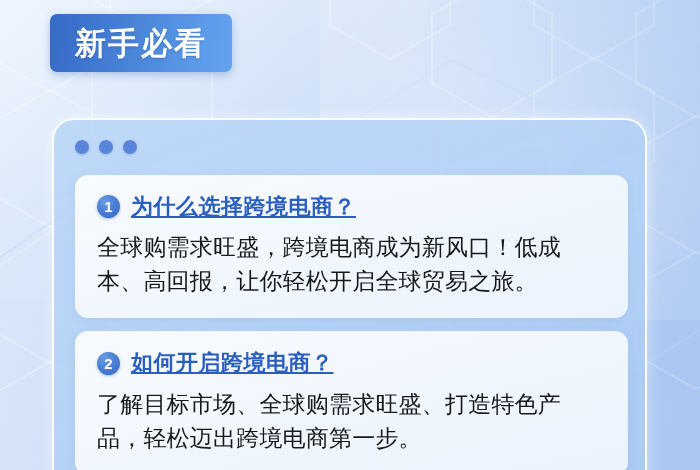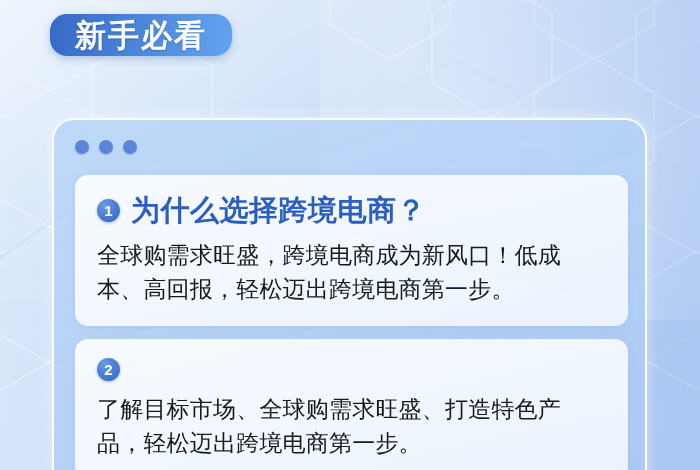--- a/index.html
+++ b/index.html
@@ -50,22 +50,22 @@
   }
   #bg-tint-right {
     right:0; top:0; width:300px; height:470px;
     background:linear-gradient(90deg, rgba(150,185,240,0) 0%, rgba(150,185,240,.30) 100%);
   }
 
   
   #badge {
     position:absolute;
     left:50px; top:14px;
-    width:182px; height:42px;
-    border-radius:17px;
+    width:182px; height:58px;
+    border-radius:7px;
     background:linear-gradient(100deg, #3769c6 0%, #3f76ce 22%, #4e8adc 55%, #5c9be9 82%, #62a2ee 100%);
     box-shadow:0 3px 9px rgba(45,95,180,.30);
     display:flex; align-items:center; justify-content:center;
   }
   #badge-text {
     color:#ffffff;
     font-size:31px;
     font-weight:700;
     letter-spacing:2px;
     line-height:1;
@@ -128,25 +128,26 @@
     background:radial-gradient(circle at 34% 28%, #6b9ae4 0%, #4a7ed2 48%, #3468bf 100%);
     box-shadow:0 1px 3px rgba(35,80,165,.35);
     color:#ffffff;
     font-size:15px; font-weight:700;
     line-height:23px;
     text-align:center;
   }
 
   .panel-title {
     color:#2a5fc0;
-    font-size:29px;
+    font-size:22px;
     font-weight:700;
     letter-spacing:.5px;
     line-height:1.15;
     white-space:nowrap;
+    text-decoration:underline;
   }
 
   .panel-body {
     color:#17181a;
     font-size:23px;
     font-weight:400;
     line-height:1.48;
     letter-spacing:.2px;
   }
 </style>
@@ -204,25 +205,26 @@
       <span class="dot"></span>
     </div>
 
     <div id="panels">
 
       <div class="panel">
         <div class="panel-head">
           <span class="num-circle">1</span>
           <span class="panel-title">为什么选择跨境电商？</span>
         </div>
-        <div class="panel-body">全球购需求旺盛，跨境电商成为新风口！低成本、高回报，轻松迈出跨境电商第一步。</div>
+        <div class="panel-body">全球购需求旺盛，跨境电商成为新风口！低成本、高回报，让你轻松开启全球贸易之旅。</div>
       </div>
 
       <div class="panel">
         <div class="panel-head">
           <span class="num-circle">2</span>
+          <span class="panel-title">如何开启跨境电商？</span>
         </div>
         <div class="panel-body">了解目标市场、全球购需求旺盛、打造特色产品，轻松迈出跨境电商第一步。</div>
       </div>
 
     </div>
   </div>
 </div>
 
 </body></html>

